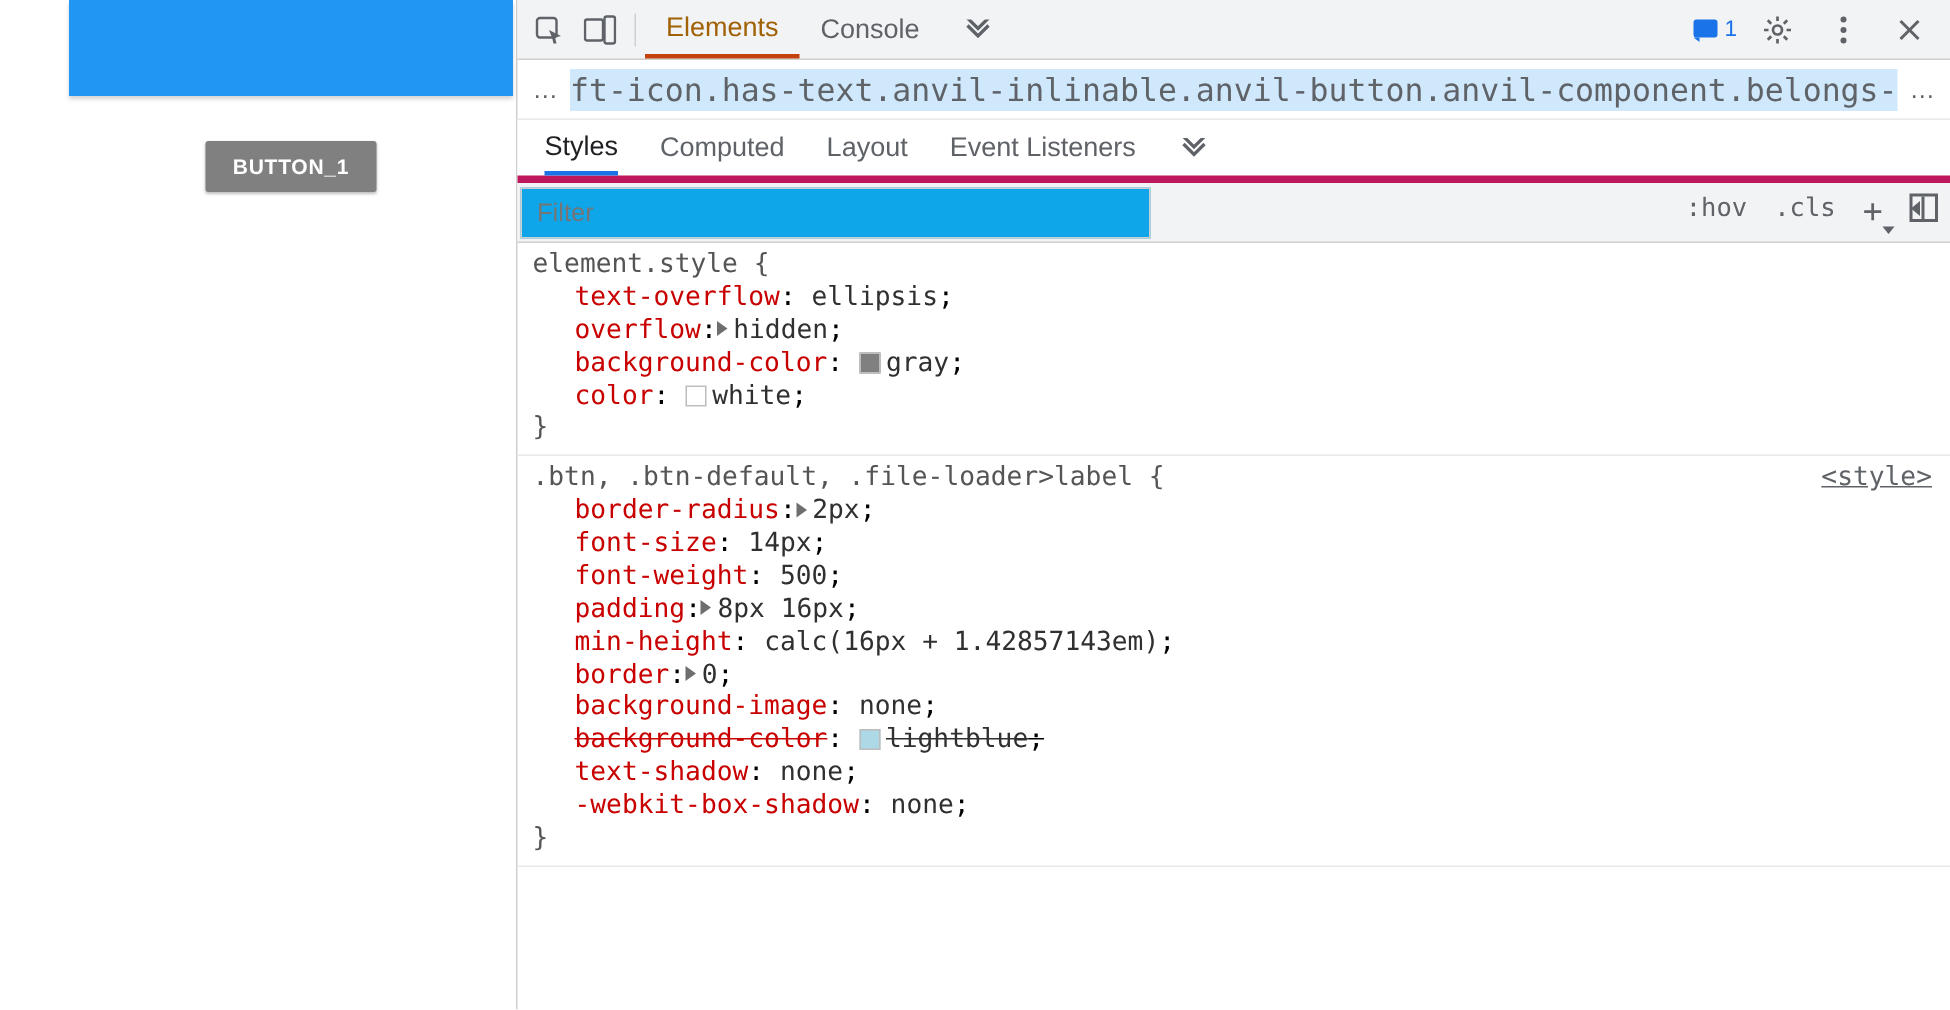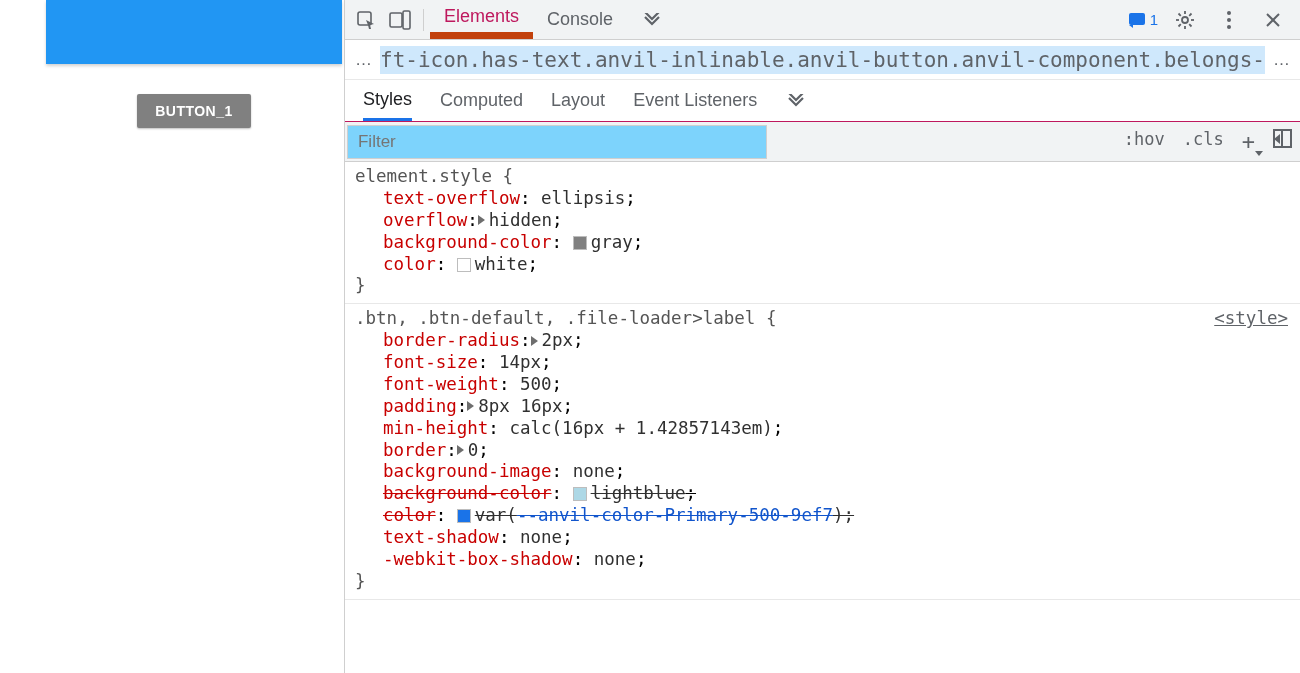--- a/index.html
+++ b/index.html
@@ -22,47 +22,47 @@
   .devtools { flex: 1; height: 100%; border-left: 1px solid #cfcfcf; display: flex; flex-direction: column; background: #fff; }
   .dt-toolbar {
     height: 40px; background: #f1f3f4; border-bottom: 1px solid #cfcfcf;
     display: flex; align-items: center; font-size: 18px; color: #5f6368; gap: 0;
     padding: 0 4px;
   }
   .dt-toolbar .icon-btn { width: 34px; height: 34px; display: flex; align-items: center; justify-content: center; border-radius: 0; color: #5f6368; }
   .dt-toolbar .sep { width: 1px; height: 22px; background: #cfcfcf; margin: 0 6px; }
   .dt-tabs { display: flex; align-items: stretch; height: 100%; }
   .dt-tab { padding: 0 14px; display: flex; align-items: center; font-size: 18px; color: #5f6368; cursor: pointer; }
-  .dt-tab.active { color: #be185d; font-weight: 500; border-bottom: 7px solid #c2410c; }
+  .dt-tab.active { color: #a16207; font-weight: 500; border-bottom: 3px solid #c2410c; }
   .dt-toolbar .right { margin-left: auto; display: flex; align-items: center; gap: 10px; padding-right: 6px; }
   .issue-badge { display: flex; align-items: center; gap: 4px; color: #1a73e8; font-size: 15px; }
   .issue-badge svg { fill: #1a73e8; }
   .close-x { font-size: 18px; }
 
   .breadcrumb-row {
     height: 40px; display: flex; align-items: center; gap: 8px;
     padding: 0 10px; border-bottom: 1px solid #e8e8e8; font-size: 17px; color: #5f6368; overflow: hidden;
   }
   .breadcrumb-row .ellipsis { color: #5f6368; }
   .breadcrumb-row .crumb-sel { background: #cfe8fc; color: #5f6368; padding: 2px 0; font-family: Menlo, Consolas, monospace; font-size: 21px; white-space: nowrap; }
 
   .styles-tabbar {
     height: 42px; display: flex; gap: 28px; padding: 0 18px;
-    border-bottom: 1px solid #be185d; background: #fff;
+    border-bottom: 5px solid #be185d; background: #fff;
   }
   .styles-tabbar .stab { font-size: 18px; color: #5f6368; cursor: pointer; height: 100%; display: flex; align-items: center; }
   .styles-tabbar .stab.active { color: #202124; border-bottom: 3px solid #1a73e8; font-weight: 500; }
 
   .filter-row {
     height: 40px; display: flex; align-items: center; border-bottom: 1px solid #cfcfcf;
     background: #f1f3f4; padding-right: 8px;
   }
   .filter-input {
     flex: 0 0 420px; height: 34px; margin: 0 2px; padding: 0 10px;
-    border: 1px solid #cfcfcf; background: #7dd3fc; font-size: 17px; color: #333; outline: none;
+    border: 1px solid #cfcfcf; background: #0ea5e9; font-size: 17px; color: #333; outline: none;
   }
   .filter-toggles { margin-left: auto; display: flex; gap: 18px; color: #5f6368; font-family: Menlo, Consolas, monospace; font-size: 17px; }
   .filter-toggles .plus { font-size: 22px; position: relative; }
   .filter-toggles .plus::after { content: ""; width:0;height:0;border-left:4px solid transparent;border-right:4px solid transparent;border-top:5px solid #5f6368; position:absolute; bottom:-2px; right:-8px; }
   .panel-icon { width: 19px; height: 19px; border: 2px solid #5f6368; position: relative; }
   .panel-icon::before { content:""; position:absolute; left:6px; top:0; bottom:0; width:2px; background:#5f6368; }
   .panel-icon .tri { position:absolute; left:-1px; top:3px; width:0;height:0;border-top:5px solid transparent;border-bottom:5px solid transparent;border-right:6px solid #5f6368; }
 
   .styles-pane { flex: 1; overflow: auto; font-family: Menlo, Consolas, monospace; font-size: 17.5px; line-height: 1.25; }
   .rule { border-bottom: 1px solid #e8e8e8; padding: 4px 10px 6px 10px; position: relative; }
@@ -206,21 +206,20 @@
         <span class="selector"><span>.btn, .btn-default, .file-loader&gt;label</span> {</span>
         <div class="decls">
           <div class="decl"><span class="prop">border-radius</span>:<span class="expand-tri"></span><span class="val">2px</span>;</div>
           <div class="decl"><span class="prop">font-size</span>: <span class="val">14px</span>;</div>
           <div class="decl"><span class="prop">font-weight</span>: <span class="val">500</span>;</div>
           <div class="decl"><span class="prop">padding</span>:<span class="expand-tri"></span><span class="val">8px 16px</span>;</div>
           <div class="decl"><span class="prop">min-height</span>: <span class="val">calc(16px + 1.42857143em)</span>;</div>
           <div class="decl"><span class="prop">border</span>:<span class="expand-tri"></span><span class="val">0</span>;</div>
           <div class="decl"><span class="prop">background-image</span>: <span class="val">none</span>;</div>
           <div class="decl struck"><span class="prop">background-color</span>: <span class="swatch" style="background:#add8e6"></span><span class="val">lightblue</span><span class="semi">;</span></div>
-          <div class="decl struck"><span class="prop">color</span>: <span class="swatch" style="background:#1a73e8"></span><span class="val">var(</span><span class="varlink over">--anvil-color-Primary-500-9ef7</span><span class="val">);</span></div>
           <div class="decl"><span class="prop">text-shadow</span>: <span class="val">none</span>;</div>
           <div class="decl"><span class="prop">-webkit-box-shadow</span>: <span class="val">none</span>;</div>
         </div>
         <span class="selector">}</span>
       </div>
 
     </div>
   </div>
 </div>
 

